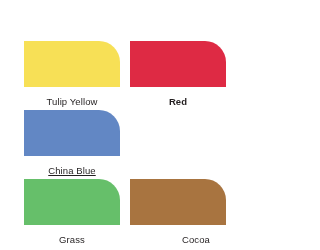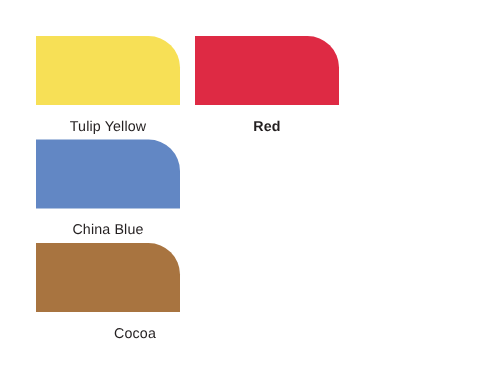--- a/index.html
+++ b/index.html
@@ -12,21 +12,21 @@
     height: 250px;
     background: #ffffff;
     font-family: "Liberation Sans", sans-serif;
     overflow: hidden;
   }
 
   .swatch-chart {
     box-sizing: border-box;
     width: 250px;
     height: 250px;
-    padding: 24px 24px 0 24px;
+    padding: 41px 24px 0 24px;
     display: flex;
     flex-direction: column;
   }
 
   .swatch-row {
     display: flex;
     flex-direction: row;
     justify-content: space-between;
     height: 69px;
   }
@@ -69,24 +69,28 @@
     </div>
     <div class="swatch-cell">
       <div class="swatch-color" style="background-color: rgb(222, 42, 68);"></div>
       <div class="swatch-label" style="color: rgb(35, 31, 32); font-weight: bold;">Red</div>
     </div>
   </div>
 
   <div class="swatch-row">
     <div class="swatch-cell">
       <div class="swatch-color" style="background-color: rgb(98, 135, 196);"></div>
-      <div class="swatch-label" style="color: rgb(35, 31, 32);">China Blue</div>
+      <div class="swatch-label" style="color: rgb(35, 31, 32); text-decoration: underline;">China Blue</div>
     </div>
   </div>
 
   <div class="swatch-row">
+    <div class="swatch-cell">
+      <div class="swatch-color" style="background-color: rgb(102, 191, 106);"></div>
+      <div class="swatch-label" style="color: rgb(35, 31, 32);">Grass</div>
+    </div>
     <div class="swatch-cell">
       <div class="swatch-color" style="background-color: rgb(168, 116, 64);"></div>
       <div class="swatch-label" style="color: rgb(35, 31, 32); margin-left: 36px;">Cocoa</div>
     </div>
   </div>
 
 </div>
 
 </body></html>

